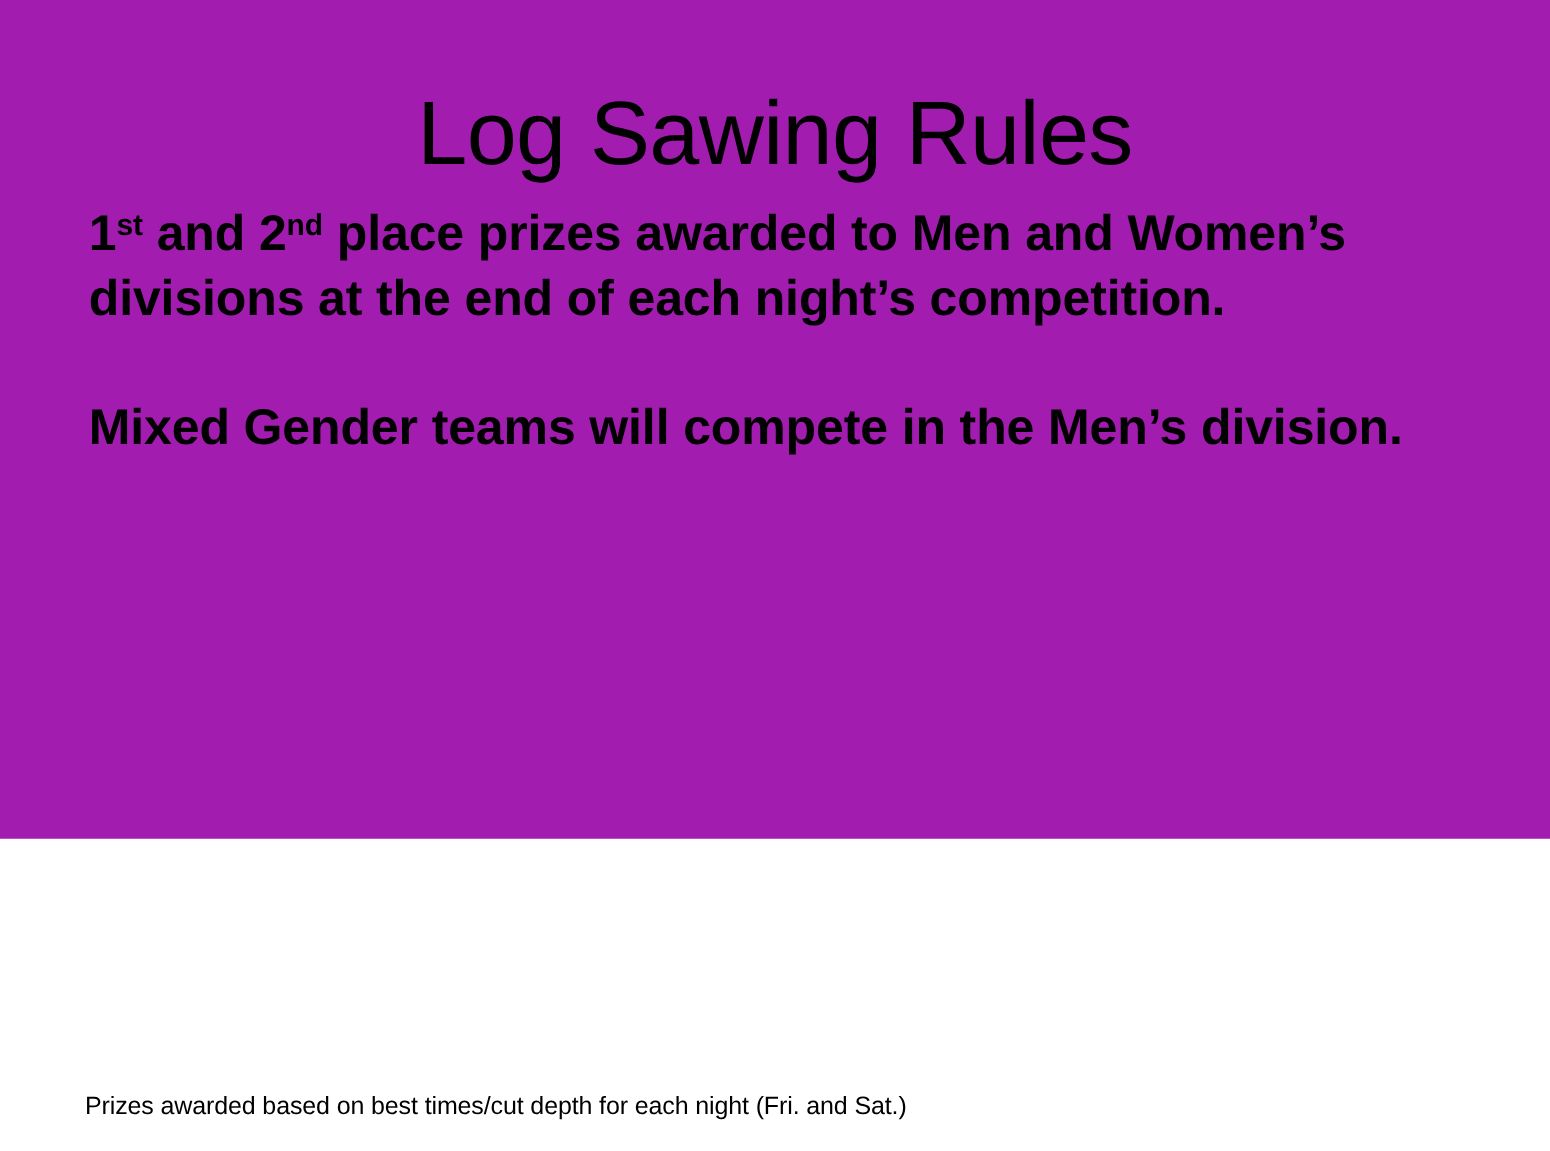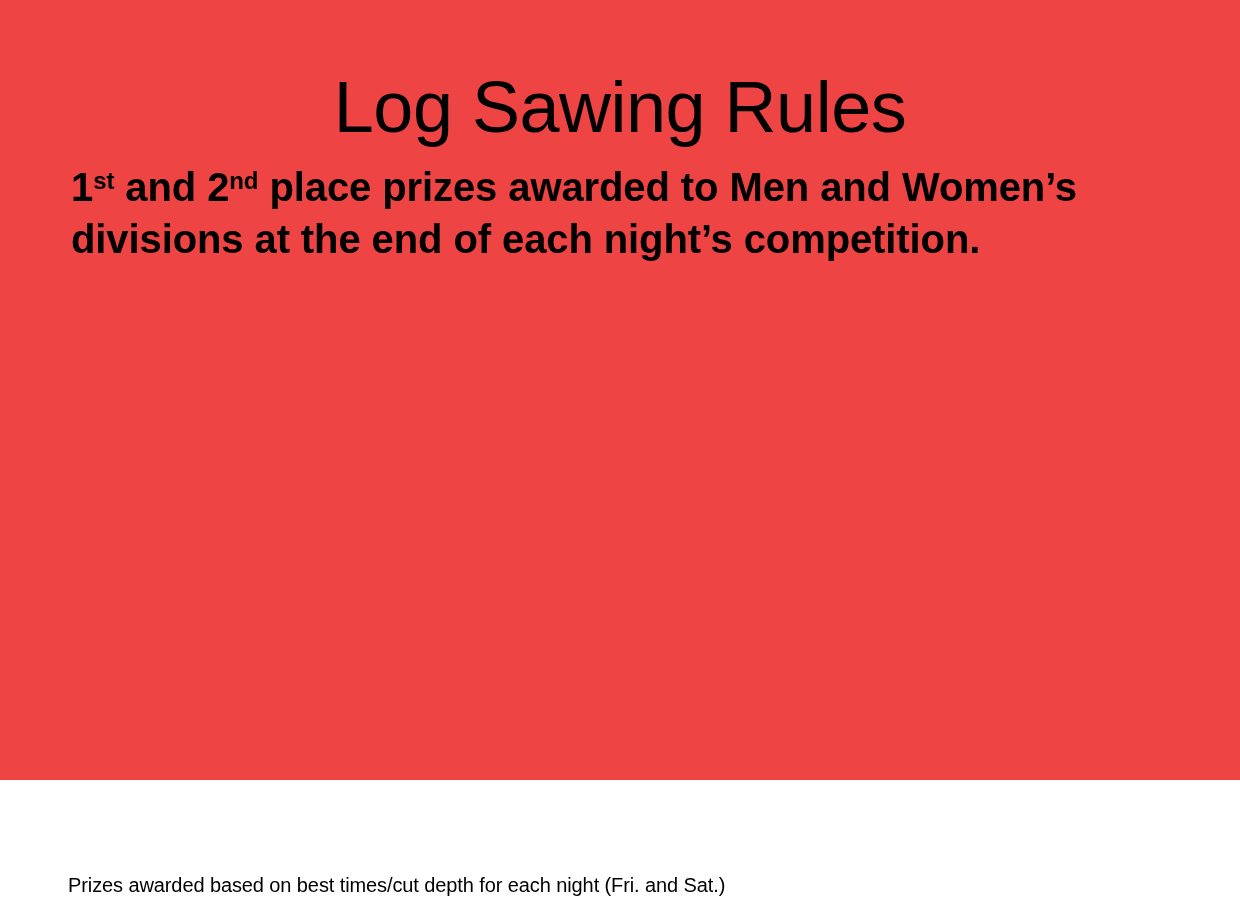--- a/index.html
+++ b/index.html
@@ -12,22 +12,22 @@
     height: 921px;
     overflow: hidden;
     font-family: "Liberation Sans", sans-serif;
     color: #000000;
     -webkit-font-smoothing: antialiased;
   }
 
   #slide {
     position: relative;
     width: 1240px;
-    height: 780px;
-    background: #ef4444;
+    height: 671px;
+    background: #a21caf;
   }
 
   
   #slide-title {
     position: absolute;
     left: 0;
     top: 16px;
     width: 1240px;
     text-align: center;
     font-size: 72px;
@@ -84,20 +84,21 @@
 
 <div id="slide">
 
   <h1 id="slide-title">Log Sawing Rules</h1>
 
   <div id="body-block">
 
     <p class="para"><span>1</span><sup>st</sup><span> and 2</span><sup>nd</sup><span>  place prizes awarded to Men and Women’s divisions at the end of each night’s competition.</span></p>
 
 
+    <p class="para">Mixed Gender teams will compete in the Men’s division.</p>
 
 
 
   </div>
 
   <div id="footer-note">Prizes awarded based on best times/cut depth for each night (Fri. and Sat.)</div>
 
 </div>
 
 </body></html>

